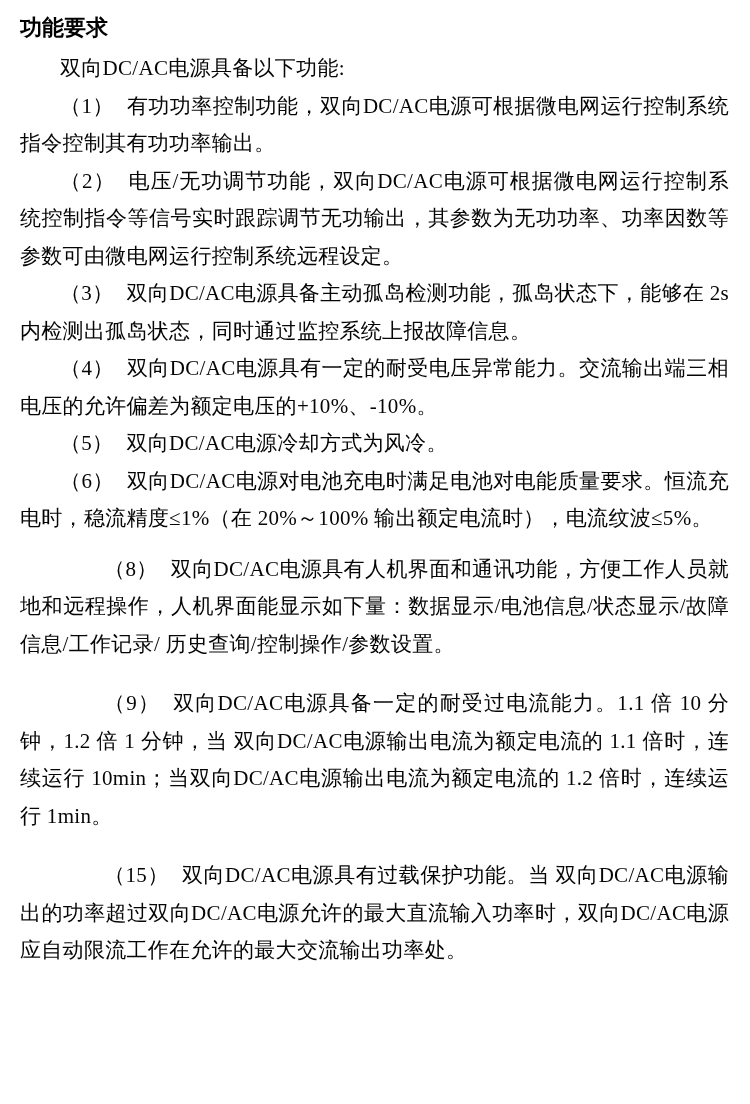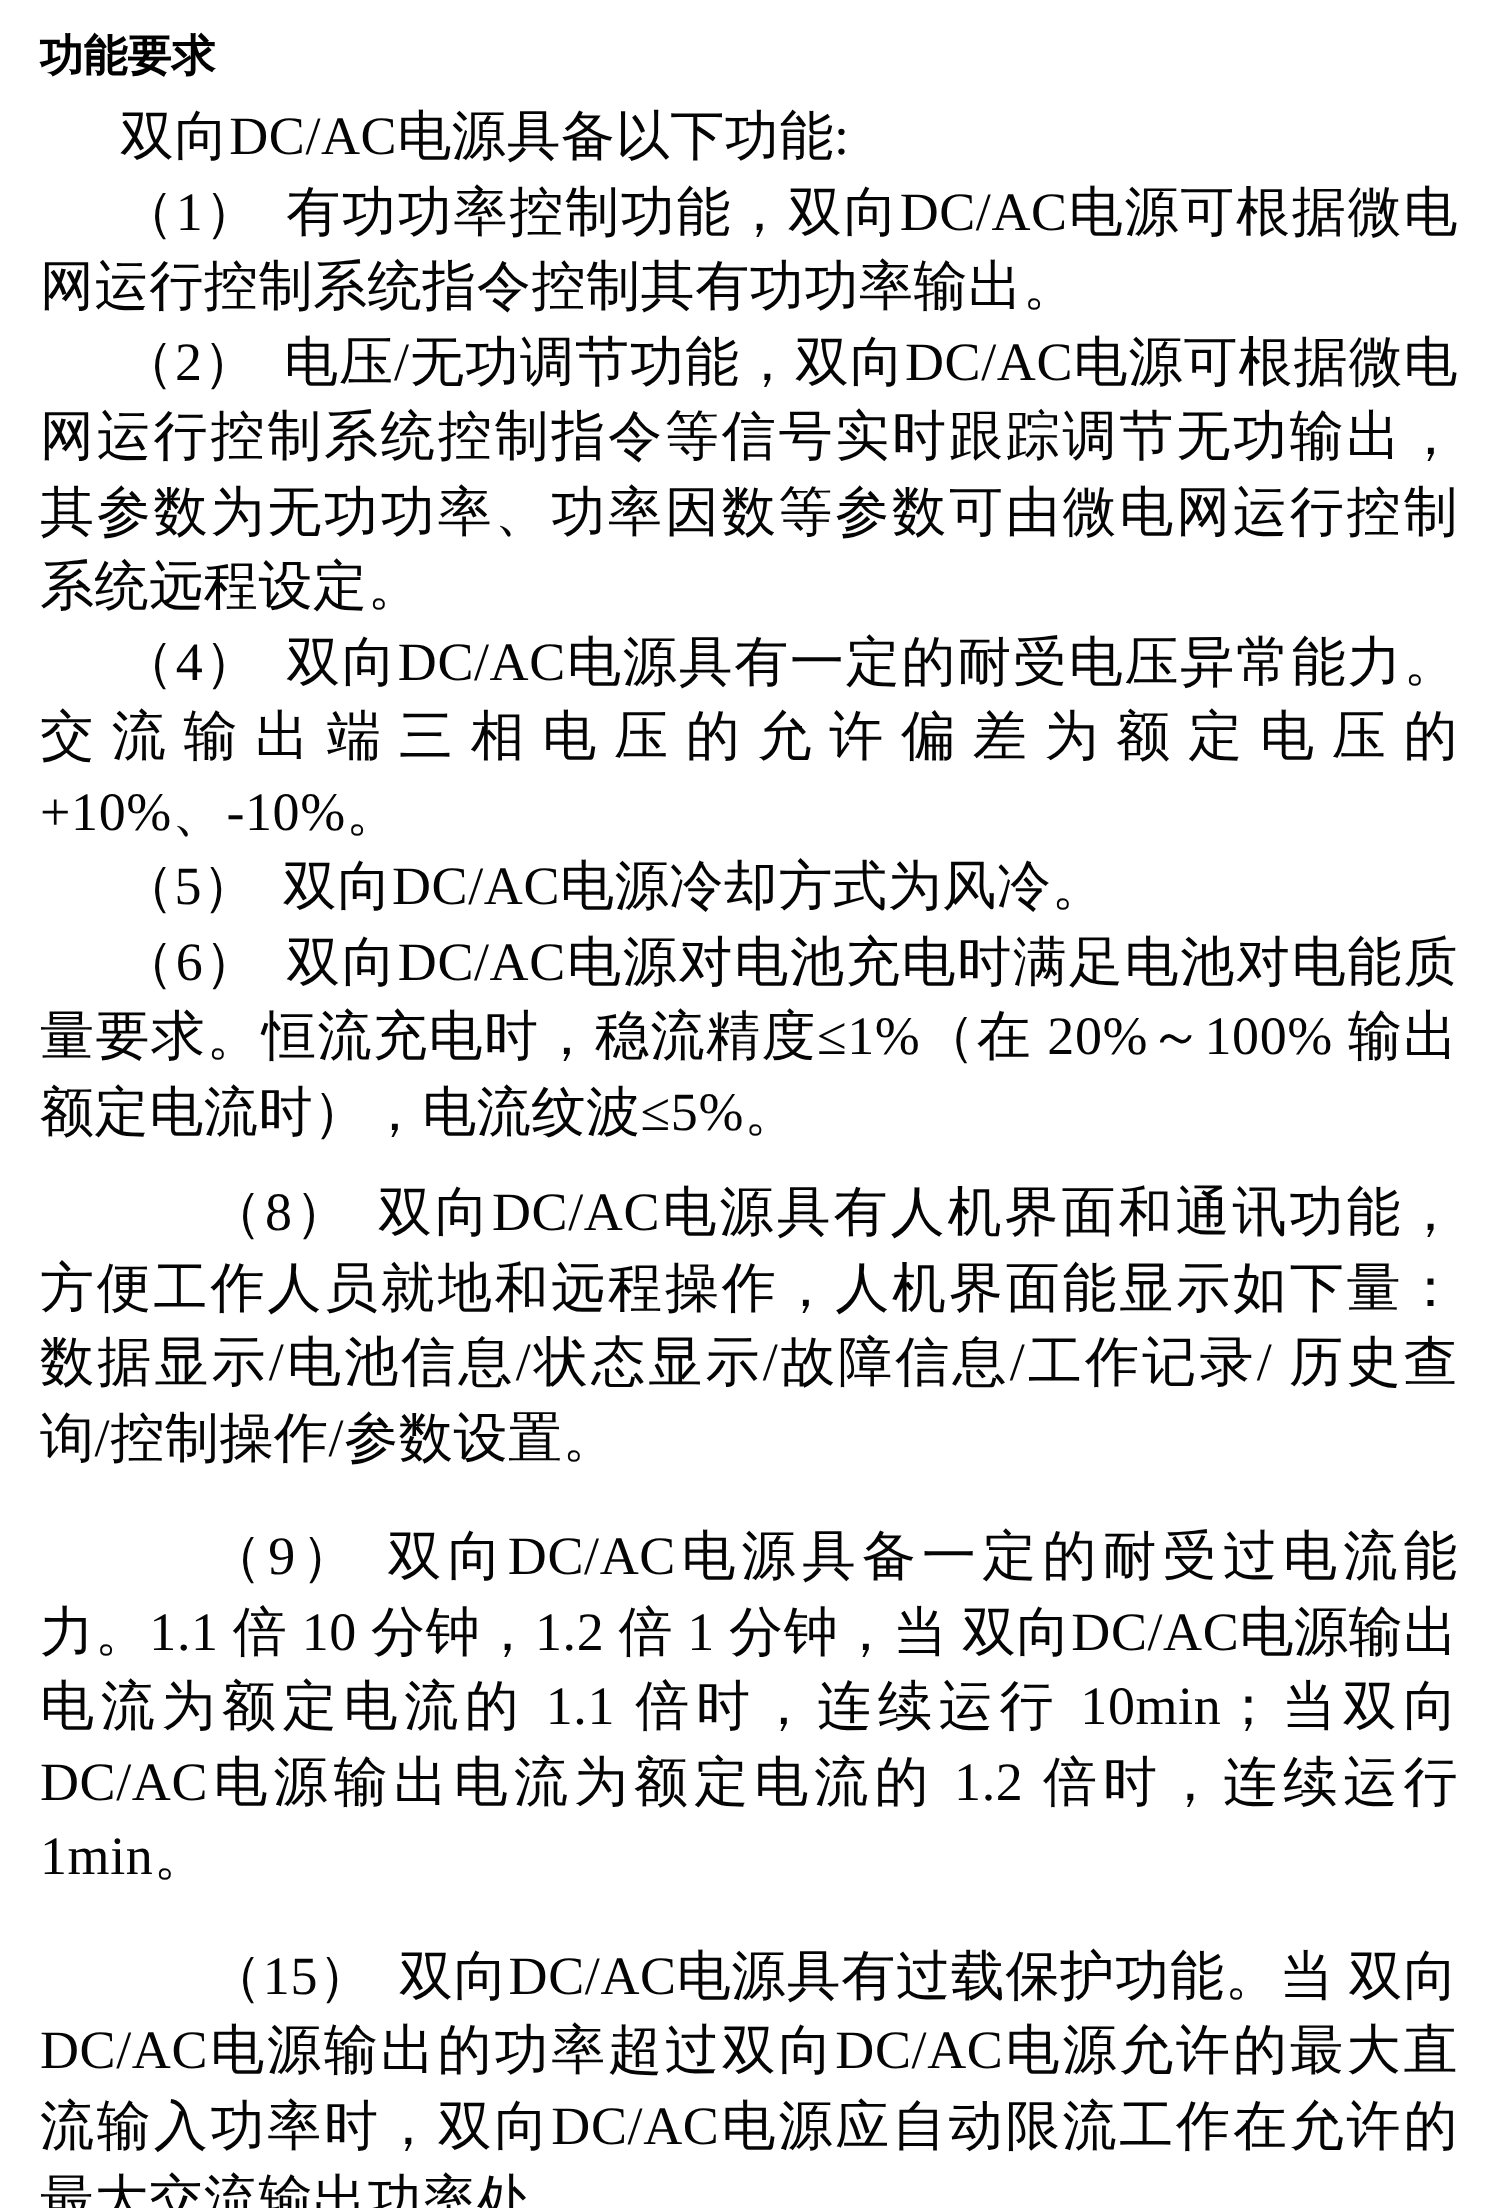--- a/index.html
+++ b/index.html
@@ -20,21 +20,21 @@
   }
   .doc-heading {
     margin: 0 0 6px 0;
     font-size: 22px;
     line-height: 32px;
     font-weight: 700;
     color: #000000;
   }
   .para {
     margin: 0;
-    font-size: 27px;
+    font-size: 21px;
     line-height: 37.5px;
     text-align: justify;
     letter-spacing: 0.3px;
   }
   .para.indent-normal {
     text-indent: 40px;
   }
   .para.indent-wide {
     text-indent: 84px;
     margin-top: 22px;
@@ -52,20 +52,21 @@
 <div class="page">
 
   <h1 class="doc-heading">功能要求</h1>
 
   <p class="para indent-normal">双向DC/AC电源具备以下功能:</p>
 
   <p class="para indent-normal"><span class="item-num">（1）</span><span>有功功率控制功能，双向DC/AC电源可根据微电网运行控制系统指令控制其有功功率输出。</span></p>
 
   <p class="para indent-normal"><span class="item-num">（2）</span><span>电压/无功调节功能，双向DC/AC电源可根据微电网运行控制系统控制指令等信号实时跟踪调节无功输出，其参数为无功功率、功率因数等参数可由微电网运行控制系统远程设定。</span></p>
 
+  <p class="para indent-normal"><span class="item-num">（3）</span><span>双向DC/AC电源具备主动孤岛检测功能，孤岛状态下，能够在 2s 内检测出孤岛状态，同时通过监控系统上报故障信息。</span></p>
 
   <p class="para indent-normal"><span class="item-num">（4）</span><span>双向DC/AC电源具有一定的耐受电压异常能力。交流输出端三相电压的允许偏差为额定电压的+10%、-10%。</span></p>
 
   <p class="para indent-normal"><span class="item-num">（5）</span><span>双向DC/AC电源冷却方式为风冷。</span></p>
 
   <p class="para indent-normal"><span class="item-num">（6）</span><span>双向DC/AC电源对电池充电时满足电池对电能质量要求。恒流充电时，稳流精度≤1%（在 20%～100% 输出额定电流时），电流纹波≤5%。</span></p>
 
 
   <p class="para indent-wide gap-above"><span class="item-num">（8）</span><span>双向DC/AC电源具有人机界面和通讯功能，方便工作人员就地和远程操作，人机界面能显示如下量：数据显示/电池信息/状态显示/故障信息/工作记录/ 历史查询/控制操作/参数设置。</span></p>
 

